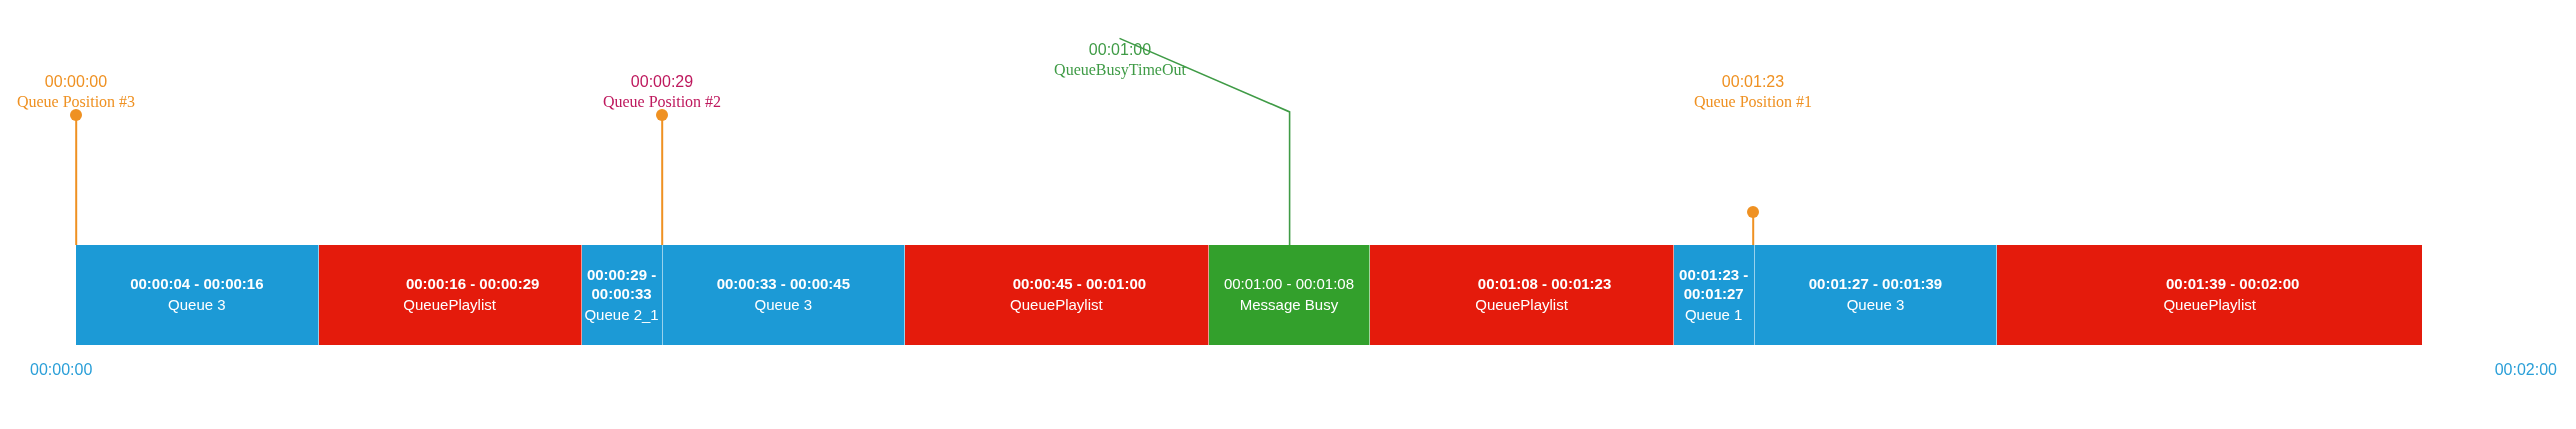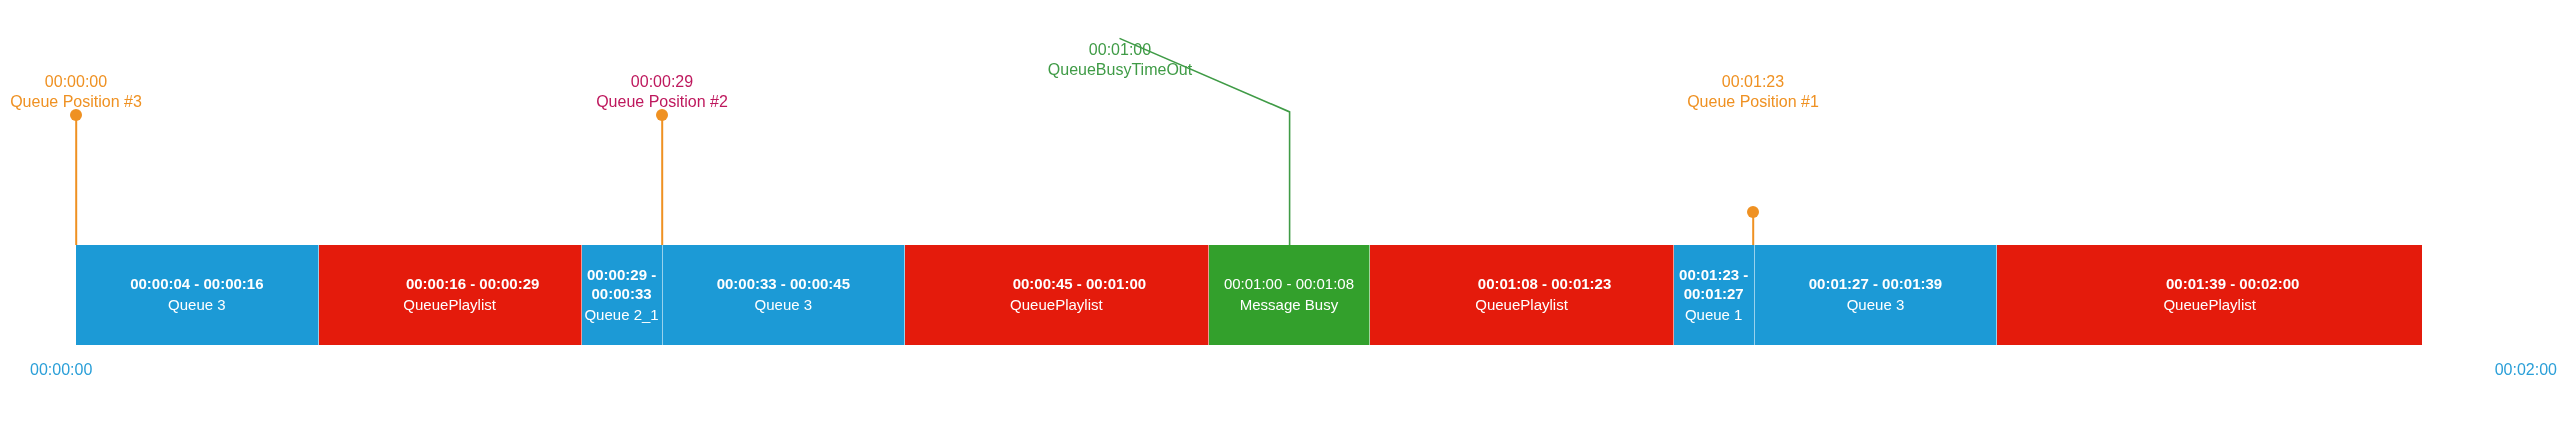--- a/index.html
+++ b/index.html
@@ -31,21 +31,21 @@
   .marker-label {
     position: absolute;
     transform: translateX(-50%);
     text-align: center;
     white-space: nowrap;
     line-height: 1.28;
     font-size: 16px;
     pointer-events: auto;
   }
   .marker-label .m-time { display: block; }
-  .marker-label .m-name { display: block; }
+  .marker-label .m-name { display: block; font-family: Liberation Serif, serif; }
 
   .marker-dot {
     position: absolute;
     width: 12px;
     height: 12px;
     border-radius: 50%;
     transform: translate(-50%, -50%);
   }
   .marker-stem {
     position: absolute;

